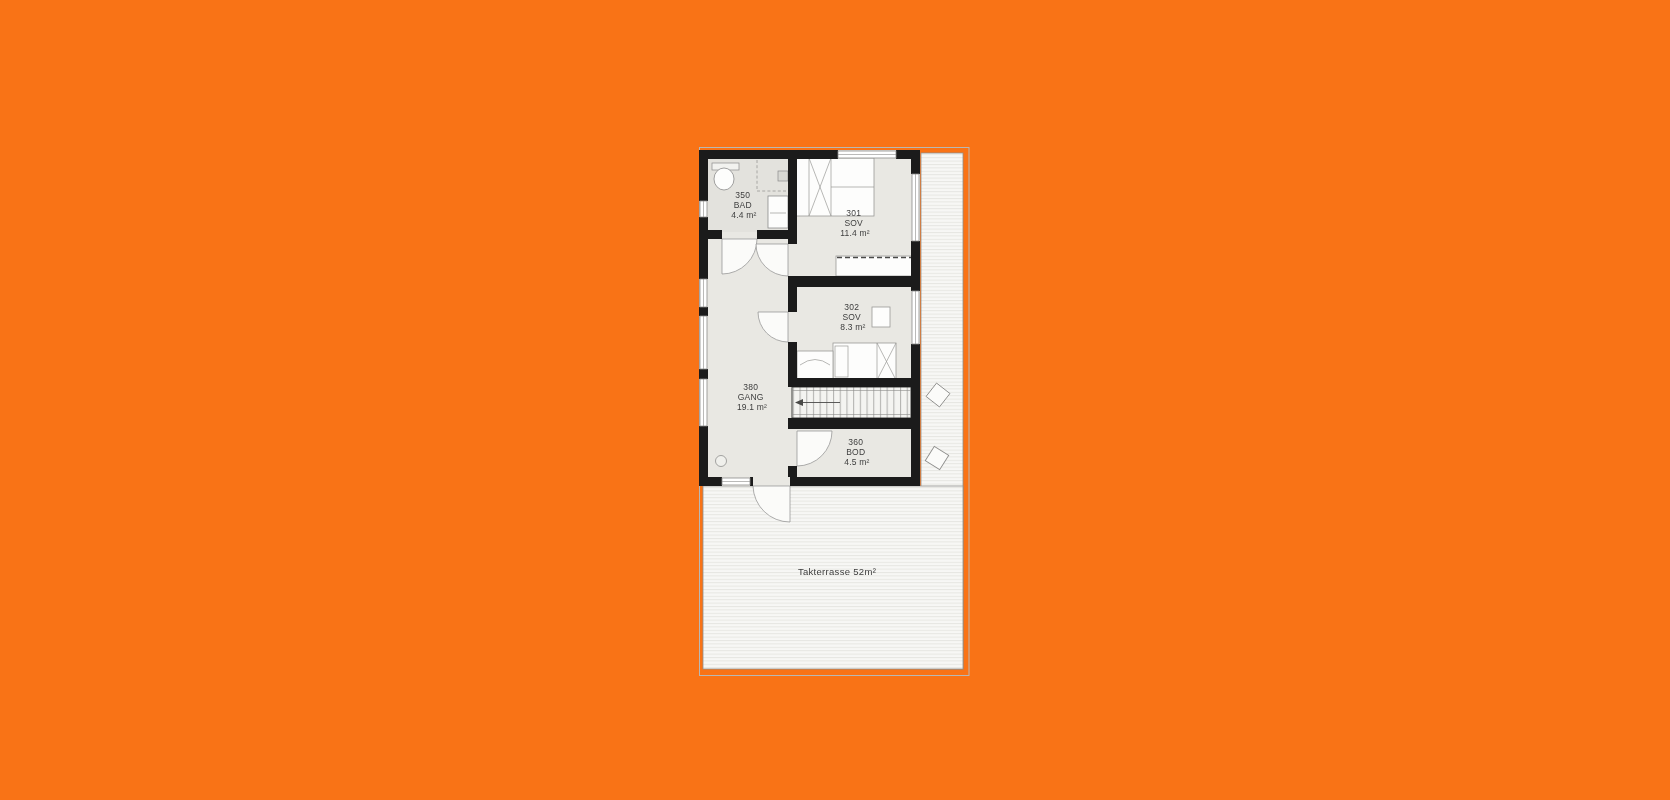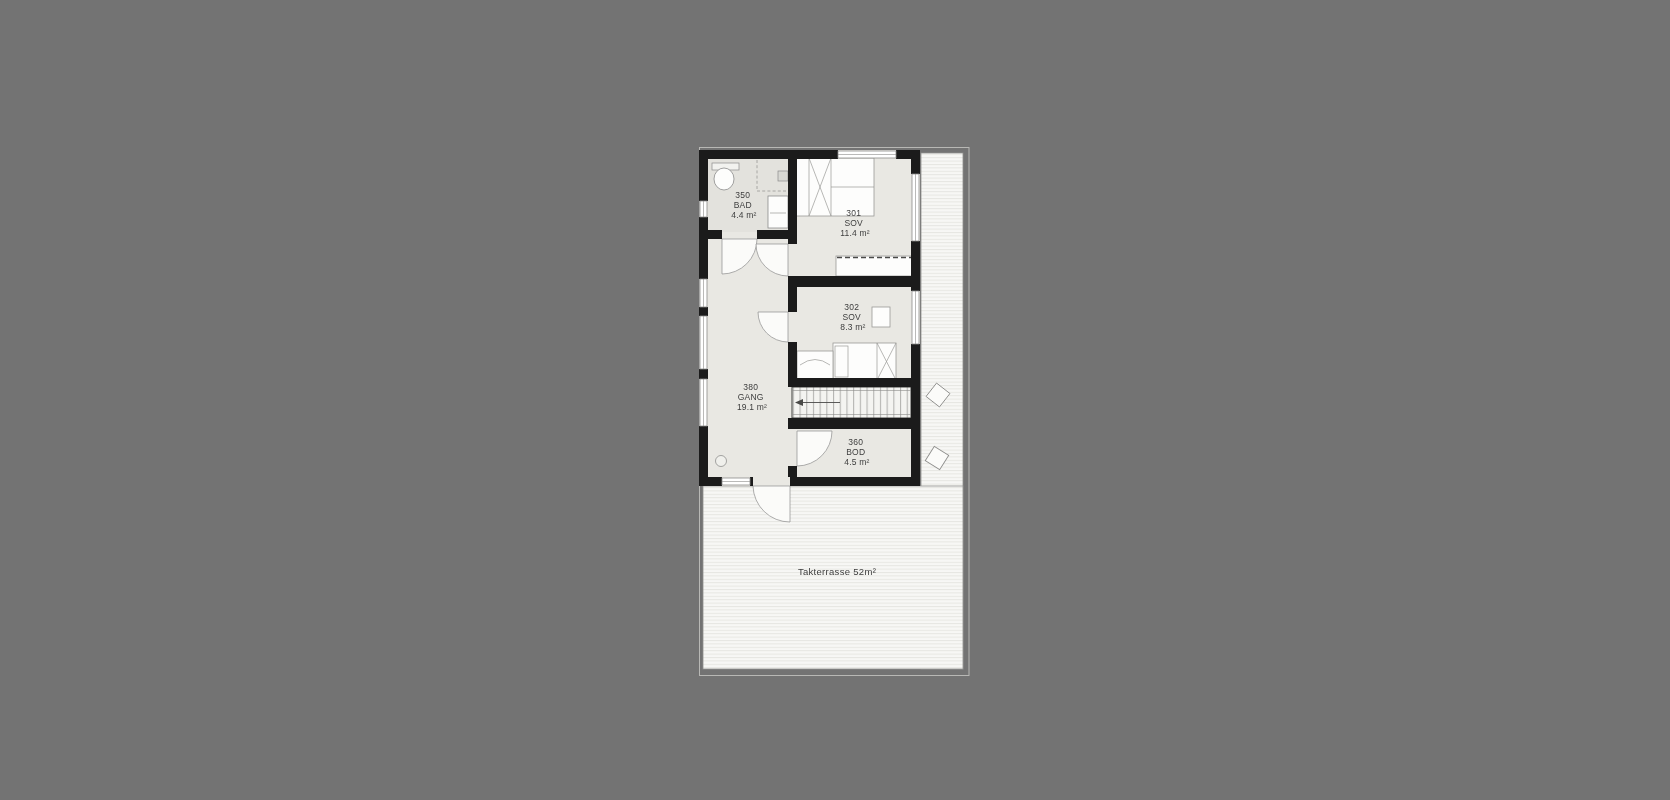--- a/index.html
+++ b/index.html
@@ -1,16 +1,16 @@
 <!DOCTYPE html>
 <html><head>
 <meta charset="utf-8">
 <style>
   html,body{margin:0;padding:0;background:#ffffff;}
-  .page{position:relative;width:1670px;height:800px;background:#737373;overflow:hidden;
+  .page{position:relative;width:1670px;height:800px;background:#f97316;overflow:hidden;
         font-family:"Liberation Sans", sans-serif;}
   .plan-svg{position:absolute;left:699px;top:147px;}
   text.lbl{font-family:"Liberation Sans", sans-serif;font-size:8.5px;fill:#3d3d3d;
            text-anchor:middle;letter-spacing:.2px;}
   text.lbl-terrace{font-family:"Liberation Sans", sans-serif;font-size:9.5px;fill:#3d3d3d;
            text-anchor:middle;letter-spacing:.3px;}
 </style>
 </head>
 <body>
 

